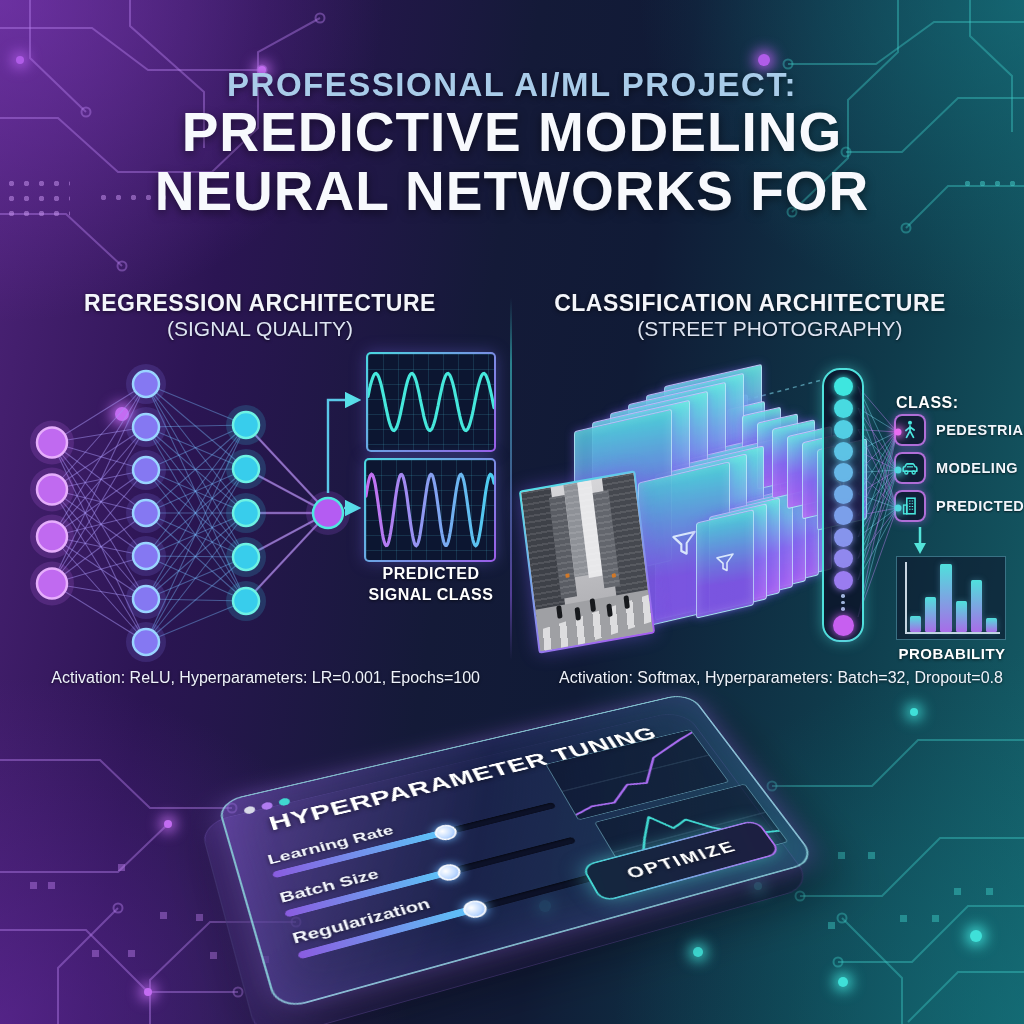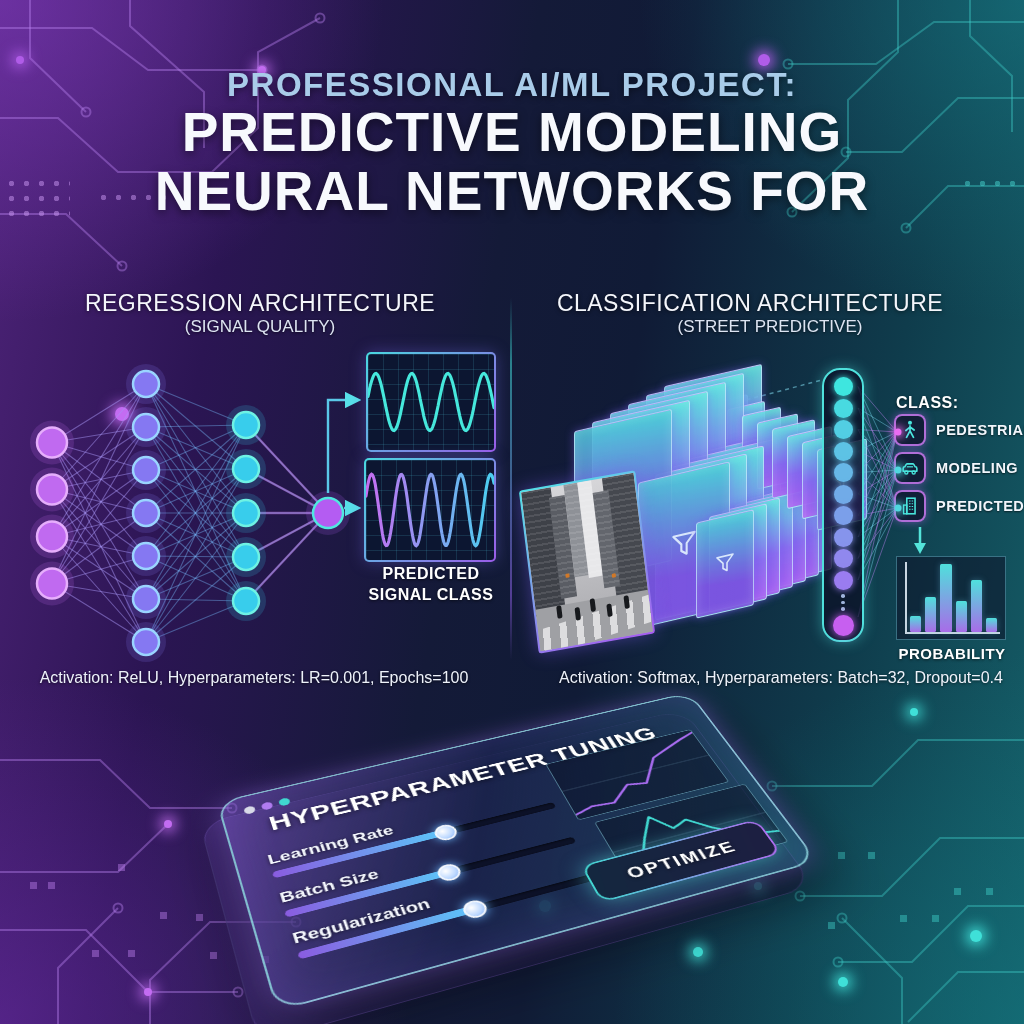--- a/index.html
+++ b/index.html
@@ -16,23 +16,23 @@
   #circuit-svg{position:absolute;inset:0;width:100%;height:100%;}
   .glowdot{position:absolute;border-radius:50%;transform:translate(-50%,-50%);}
   .dotgrid{position:absolute;background-image:radial-gradient(circle, rgba(200,150,240,0.5) 2.5px, transparent 3px);background-size:15px 15px;}
   .dotgrid.teal{background-image:radial-gradient(circle, rgba(70,210,205,0.5) 2.5px, transparent 3px);}
 
   .kicker{position:absolute;top:66px;left:0;width:100%;text-align:center;font-size:33px;font-weight:700;
     letter-spacing:1.5px;color:#a9cce9;text-shadow:0 2px 6px rgba(0,0,0,0.45);}
   .big-title{position:absolute;top:103px;left:0;width:100%;text-align:center;font-size:55px;font-weight:800;
     letter-spacing:1px;line-height:1.07;color:#f7f9fd;text-shadow:0 3px 10px rgba(0,0,0,0.5);}
 
-  .hdr{position:absolute;width:460px;text-align:center;font-size:23px;font-weight:400;letter-spacing:0.5px;
+  .hdr{position:absolute;width:460px;text-align:center;font-size:23px;font-weight:700;letter-spacing:0.5px;
     color:#f4f6fb;text-shadow:0 1px 4px rgba(0,0,0,0.6);}
-  .sub{position:absolute;width:460px;text-align:center;font-size:17px;font-weight:400;color:#dde4f2;
+  .sub{position:absolute;width:460px;text-align:center;font-size:21px;font-weight:400;color:#dde4f2;
     text-shadow:0 1px 3px rgba(0,0,0,0.6);}
   .foot{position:absolute;top:669px;font-size:16px;font-weight:500;color:#eef2fa;text-align:center;
     text-shadow:0 1px 3px rgba(0,0,0,0.6);z-index:30;}
 
   #divider{position:absolute;left:510px;top:298px;width:2px;height:362px;opacity:0.55;
     background:linear-gradient(180deg, transparent, #3fd8d4 18%, #8a5ce0 82%, transparent);}
 
   #nn-svg{position:absolute;left:10px;top:355px;width:340px;height:320px;}
   #reg-arrows{position:absolute;left:300px;top:355px;width:110px;height:215px;}
 
@@ -352,24 +352,24 @@
           </defs>
         <path id="wave2-path" fill="none" stroke="url(#wg2)" stroke-width="3" stroke-linecap="round" d="M0.0,34.5 L0.9,28.7 L1.8,23.5 L2.7,19.3 L3.5,16.2 L4.4,14.2 L5.3,13.4 L6.2,14.0 L7.1,15.8 L8.0,18.8 L8.9,22.9 L9.7,28.0 L10.6,33.7 L11.5,40.0 L12.4,46.6 L13.3,53.3 L14.2,59.7 L15.1,65.7 L15.9,71.1 L16.8,75.6 L17.7,79.1 L18.6,81.4 L19.5,82.5 L20.4,82.3 L21.3,80.8 L22.1,78.1 L23.0,74.3 L23.9,69.5 L24.8,63.9 L25.7,57.8 L26.6,51.2 L27.5,44.6 L28.3,38.0 L29.2,31.9 L30.1,26.3 L31.0,21.6 L31.9,17.8 L32.8,15.1 L33.7,13.7 L34.5,13.5 L35.4,14.6 L36.3,17.0 L37.2,20.5 L38.1,25.0 L39.0,30.4 L39.9,36.5 L40.7,42.9 L41.6,49.6 L42.5,56.2 L43.4,62.5 L44.3,68.2 L45.2,73.2 L46.1,77.3 L46.9,80.3 L47.8,82.0 L48.7,82.6 L49.6,81.8 L50.5,79.8 L51.4,76.6 L52.3,72.3 L53.1,67.2 L54.0,61.3 L54.9,54.9 L55.8,48.3 L56.7,41.7 L57.6,35.3 L58.5,29.3 L59.3,24.1 L60.2,19.8 L61.1,16.5 L62.0,14.3 L62.9,13.5 L63.8,13.9 L64.7,15.5 L65.5,18.4 L66.4,22.4 L67.3,27.3 L68.2,33.0 L69.1,39.3 L70.0,45.8 L70.9,52.5 L71.7,59.0 L72.6,65.1 L73.5,70.5 L74.4,75.1 L75.3,78.7 L76.2,81.2 L77.1,82.4 L77.9,82.4 L78.8,81.0 L79.7,78.5 L80.6,74.8 L81.5,70.1 L82.4,64.6 L83.3,58.5 L84.1,52.0 L85.0,45.3 L85.9,38.8 L86.8,32.6 L87.7,26.9 L88.6,22.1 L89.5,18.2 L90.3,15.4 L91.2,13.8 L92.1,13.5 L93.0,14.5 L93.9,16.7 L94.8,20.1 L95.7,24.5 L96.5,29.8 L97.4,35.7 L98.3,42.2 L99.2,48.8 L100.1,55.4 L101.0,61.7 L101.9,67.6 L102.7,72.7 L103.6,76.9 L104.5,80.0 L105.4,81.9 L106.3,82.6 L107.2,81.9 L108.1,80.1 L108.9,77.0 L109.8,72.9 L110.7,67.8 L111.6,62.0 L112.5,55.7 L113.4,49.1 L114.3,42.4 L115.1,36.0 L116.0,30.0 L116.9,24.7 L117.8,20.2 L118.7,16.8 L119.6,14.5 L120.5,13.5 L121.3,13.8 L122.2,15.3 L123.1,18.0 L124.0,21.9 "></path>
       </svg>
     </div>
   </div>
   <div id="wave-label">
     <div>PREDICTED</div>
     <div>SIGNAL CLASS</div>
   </div>
 
-  <div class="foot" style="left:28px;width:452px;">Activation: ReLU, Hyperparameters: LR=0.001, Epochs=100</div>
+  <div class="foot" style="left:28px;width:452px;text-align:right;">Activation: ReLU, Hyperparameters: LR=0.001, Epochs=100</div>
 
   <div class="hdr" style="left:520px;top:290px;">CLASSIFICATION ARCHITECTURE</div>
-  <div class="sub" style="left:540px;top:317px;">(STREET PREDICTIVE)</div>
+  <div class="sub" style="left:540px;top:317px;">(STREET PHOTOGRAPHY)</div>
 
   <svg id="cls-decor" viewBox="0 0 1024 1024">
     <polygon points="646,540 700,468 700,568" fill="rgba(80,200,230,0.15)" stroke="rgba(100,220,240,0.45)" stroke-width="1"></polygon>
     <path d="M700,412 L822,380" stroke="rgba(130,220,240,0.55)" stroke-width="1.5" stroke-dasharray="4 4" fill="none"></path>
     <path d="M800,474 L858,514" stroke="rgba(90,210,230,0.6)" stroke-width="1.5" fill="none"></path>
   </svg>
 
   <div id="photo-wrap">
     <div id="photo">
       <div class="bld" style="left:0;width:26%;height:78%;background-color:#3e4148;"></div>
@@ -536,21 +536,21 @@
         <div class="pbar" style="height: 16px;"></div>
         <div class="pbar" style="height: 35px;"></div>
         <div class="pbar" style="height: 68px;"></div>
         <div class="pbar" style="height: 31px;"></div>
         <div class="pbar" style="height: 52px;"></div>
         <div class="pbar" style="height: 14px;"></div>
       </div>
   </div>
   <div id="prob-label">PROBABILITY</div>
 
-  <div class="foot" style="left:548px;width:466px;">Activation: Softmax, Hyperparameters: Batch=32, Dropout=0.4</div>
+  <div class="foot" style="left:548px;width:466px;">Activation: Softmax, Hyperparameters: Batch=32, Dropout=0.8</div>
 
   <div id="panel-wrap">
     <div id="panel-base"></div>
     <div id="panel-card">
       <div id="panel-dots">
         <span style="background:#d8dae8;"></span>
         <span style="background:#b07cf0;"></span>
         <span style="background:#40d8d0;"></span>
       </div>
       <div id="panel-title">HYPERPARAMETER TUNING</div>

